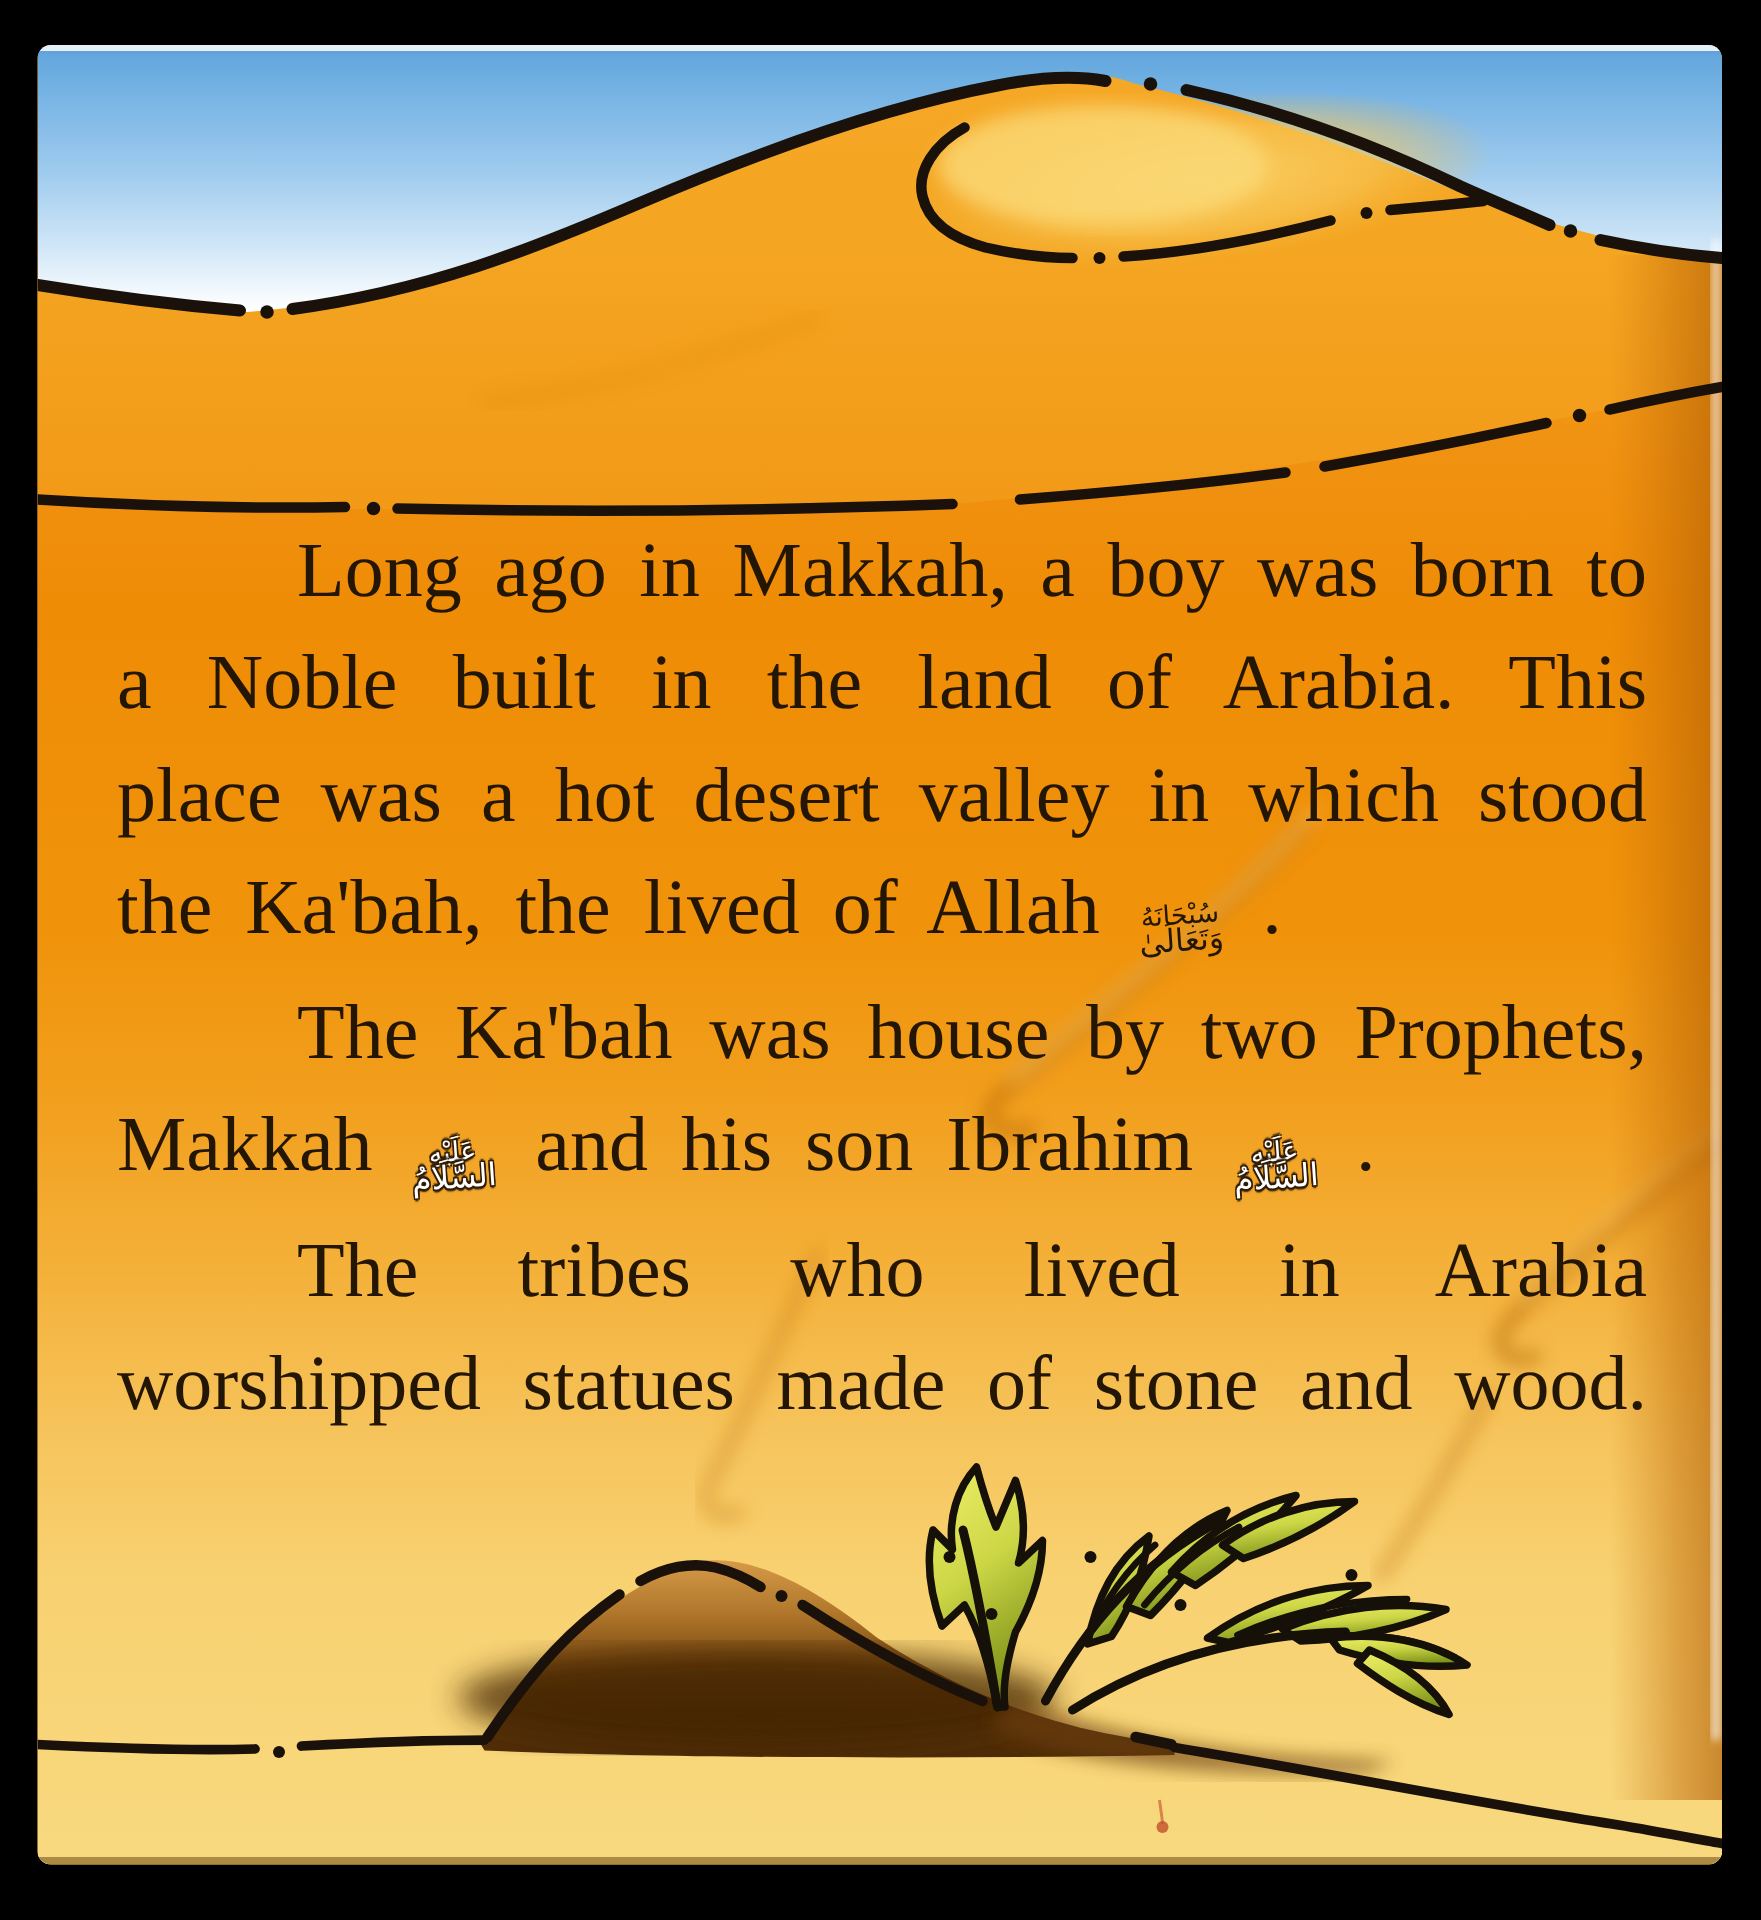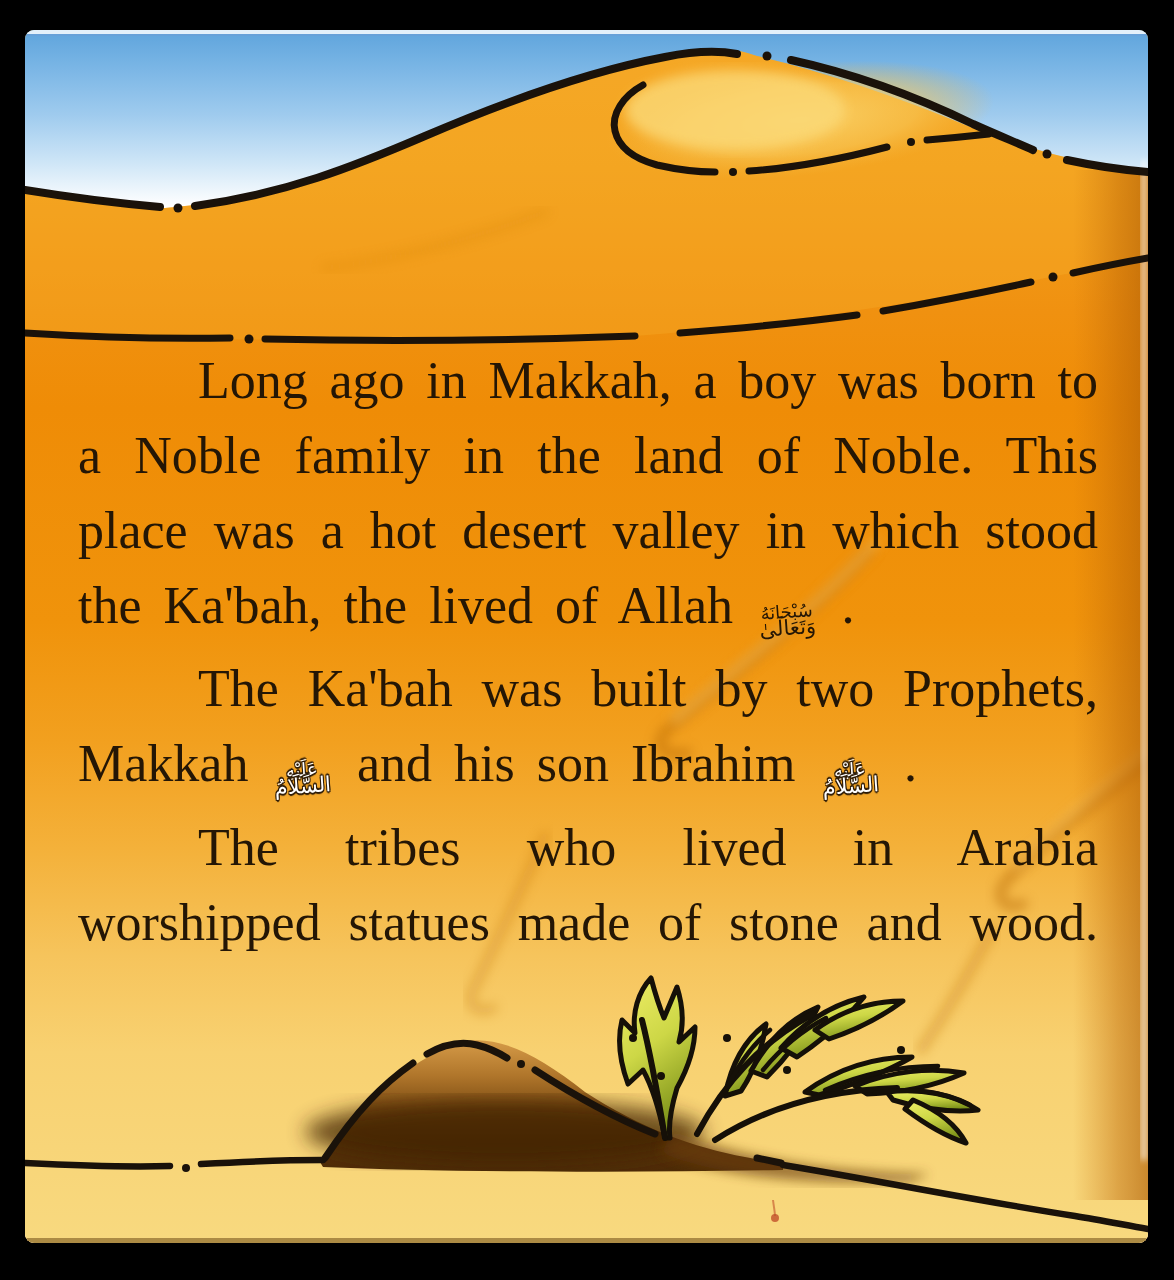--- a/index.html
+++ b/index.html
@@ -214,22 +214,22 @@
       </g>
 
       <circle cx="750" cy="1188" r="4" fill="#c2502a" opacity="0.8"></circle>
       <path d="M748,1170 C749,1178 750,1183 750,1186" stroke="#c2502a" stroke-width="2" fill="none" opacity="0.6"></path>
 
       <rect x="0" y="1208" width="1123" height="5" fill="#6e4a14" opacity="0.55"></rect>
     </svg>
 
     <div class="story">
         <div class="story-line indent justify" style="top: 316px;"><span>Long ago in Makkah, a boy was born to</span></div>
-        <div class="story-line justify" style="top: 391px;"><span>a Noble family in the land of Noble. This</span></div>
+        <div class="story-line justify" style="top: 391px;"><span>a Noble built in the land of Arabia. This</span></div>
         <div class="story-line justify" style="top: 466px;"><span>place was a hot desert valley in which stood</span></div>
         <div class="story-line loose" style="top: 541px;"><span>the Ka'bah, the lived of Allah</span> <span class="mark mark-dark"><span class="m-top">سُبْحَانَهُ</span><span class="m-bottom">وَتَعَالَىٰ</span></span> <span>.</span></div>
-        <div class="story-line indent justify" style="top: 624px;"><span>The Ka'bah was built by two Prophets,</span></div>
+        <div class="story-line indent justify" style="top: 624px;"><span>The Ka'bah was house by two Prophets,</span></div>
         <div class="story-line loose" style="top: 699px;"><span>Makkah</span> <span class="mark mark-white"><span class="m-top">عَلَيْهِ</span><span class="m-bottom">السَّلَامُ</span></span> <span>and his son Ibrahim</span> <span class="mark mark-white"><span class="m-top">عَلَيْهِ</span><span class="m-bottom">السَّلَامُ</span></span> <span>.</span></div>
         <div class="story-line justify" style="top: 858px;"><span>worshipped statues made of stone and wood.</span></div>
         <div class="story-line indent justify" style="top: 783px;"><span>The tribes who lived in Arabia</span></div>
       </div>
   </div>
 </div>
 
 </body></html>

